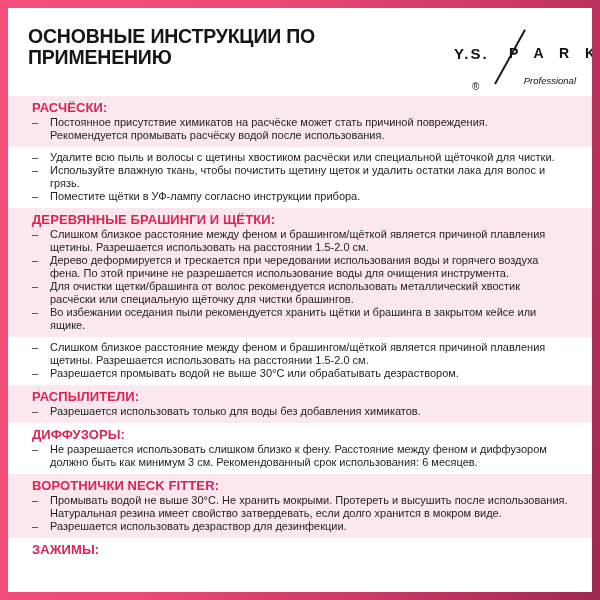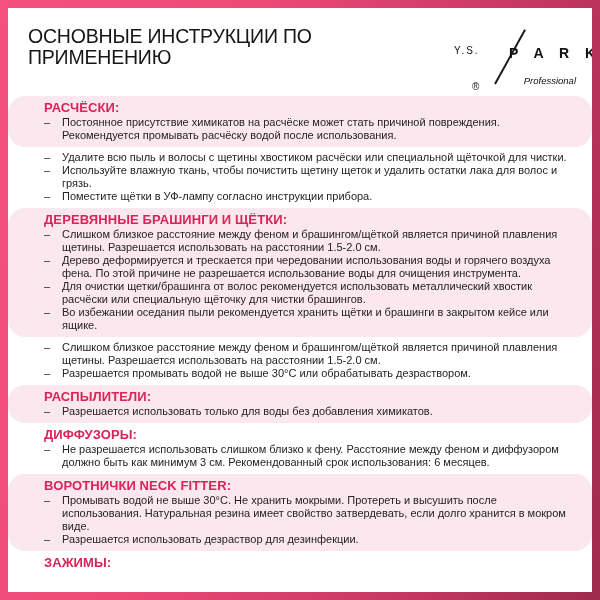--- a/index.html
+++ b/index.html
@@ -29,39 +29,39 @@
   .header {
     display: flex;
     justify-content: space-between;
     align-items: flex-start;
     padding: 18px 16px 6px 20px;
     background: #ffffff;
   }
   .title {
     margin: 0;
     font-size: 19.5px;
-    font-weight: normal;
+    font-weight: bold;
     color: #161616;
     line-height: 1.1;
     letter-spacing: -0.2px;
   }
   .title span { display: block; }
   .logo {
     position: relative;
     width: 122px;
     height: 62px;
     margin-top: 2px;
     flex: none;
     color: #121212;
   }
   .lg-ys {
     position: absolute;
     left: 0; top: 17px;
-    font-size: 10px;
-    font-weight: normal;
+    font-size: 15px;
+    font-weight: bold;
     letter-spacing: 2px;
   }
   .lg-park {
     position: absolute;
     left: 55px; top: 17px;
     font-size: 14px;
     font-weight: bold;
     letter-spacing: 6px;
     white-space: nowrap;
   }
@@ -80,23 +80,22 @@
     font-size: 9.5px;
     font-weight: normal;
     font-style: italic;
   }
   .lg-reg {
     position: absolute;
     left: 18px; bottom: -2px;
     font-size: 10px;
   }
   .section {
-    padding: 4px 24px 5px 36px;
+    padding: 4px 24px 5px 24px;
     background: #ffffff;
-    border-radius: 17px;
   }
   .section.pink { background: #fbe7ee; }
   .section h2 {
     margin: 0 0 1px 0;
     font-size: 13px;
     font-weight: bold;
     color: #d92459;
     line-height: 15px;
     letter-spacing: 0.1px;
   }
@@ -161,21 +160,21 @@
       <div class="bullet">
         <span class="dash">–</span>
         <span class="btext">Дерево деформируется и трескается при чередовании использования воды и горячего воздуха фена. По этой причине не разрешается использование воды для очищения инструмента.</span>
       </div>
       <div class="bullet">
         <span class="dash">–</span>
         <span class="btext">Для очистки щетки/брашинга от волос рекомендуется использовать металлический хвостик расчёски или специальную щёточку для чистки брашингов.</span>
       </div>
       <div class="bullet">
         <span class="dash">–</span>
-        <span class="btext">Во избежании оседания пыли рекомендуется хранить щётки и брашинги в закрытом кейсе или ящике.</span>
+        <span class="btext">Во избежании оседания пыли рекомендуется хранить щётки и брашинга в закрытом кейсе или ящике.</span>
       </div>
     </section>
 
     <section class="section">
       <div class="bullet">
         <span class="dash">–</span>
         <span class="btext">Слишком близкое расстояние между феном и брашингом/щёткой является причиной плавления щетины. Разрешается использовать на расстоянии 1.5-2.0 см.</span>
       </div>
       <div class="bullet">
         <span class="dash">–</span>

